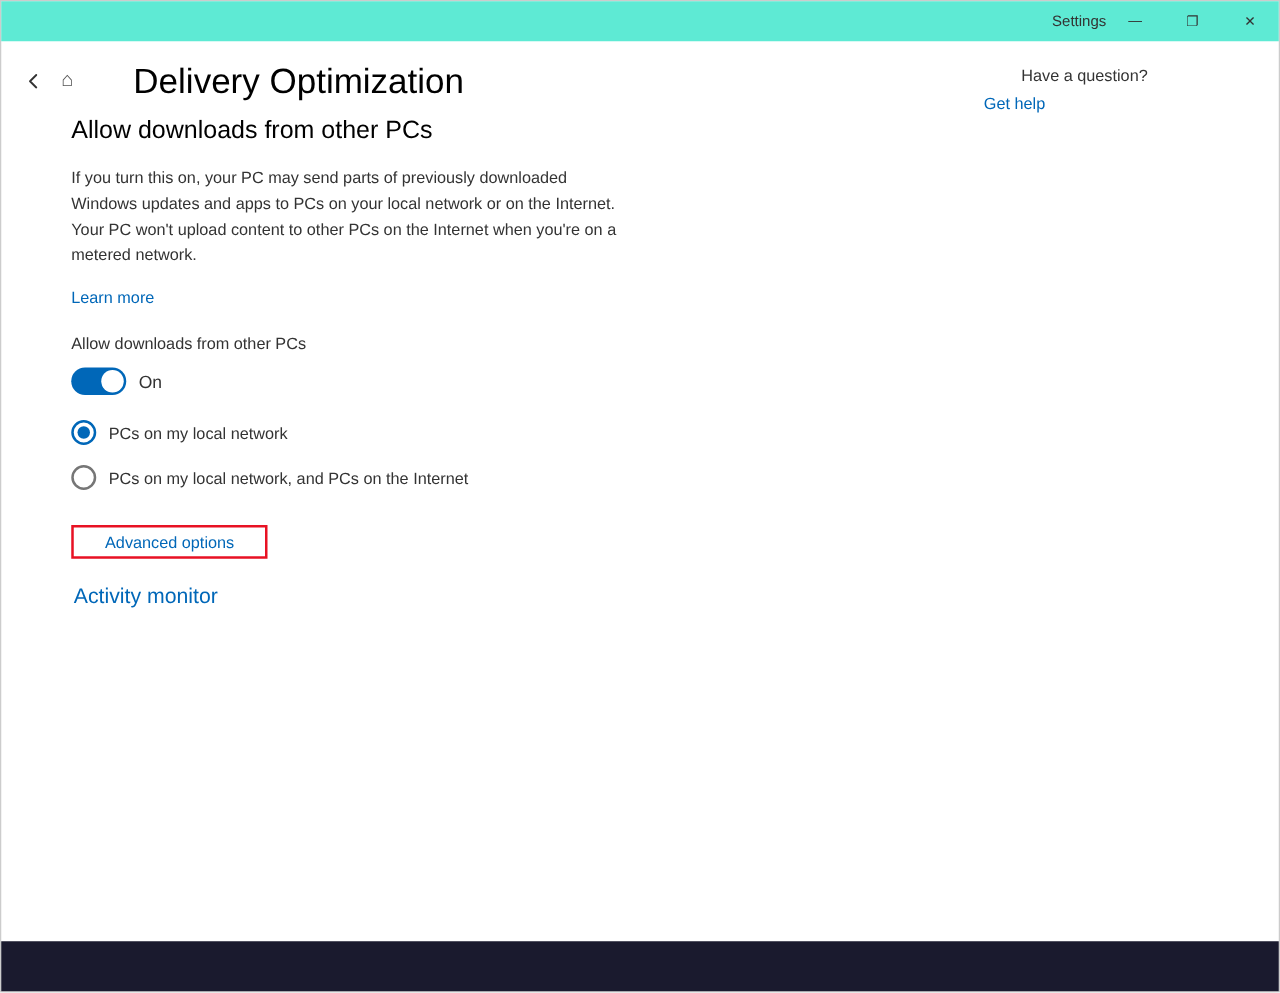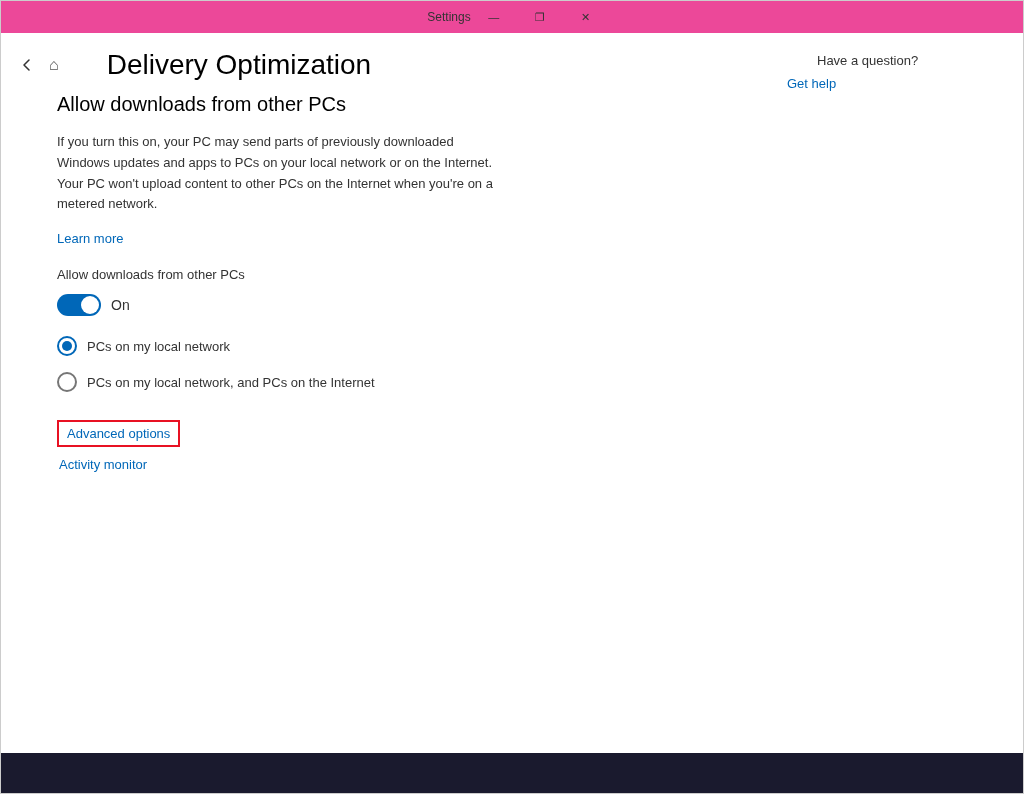--- a/index.html
+++ b/index.html
@@ -20,24 +20,24 @@
       height: 794px;
       background: #fff;
       display: flex;
       flex-direction: column;
       border: 1px solid #ccc;
       box-shadow: 0 2px 10px rgba(0,0,0,0.15);
     }
 
     .title-bar {
       height: 32px;
-      background: #ec4899;
-      display: flex;
-      align-items: center;
-      justify-content: center;
+      background: #5eead4;
+      display: flex;
+      align-items: center;
+      justify-content: flex-end;
       padding: 0 0 0 12px;
       border-bottom: none;
       flex-shrink: 0;
     }
 
     .title-bar-left {
       display: flex;
       align-items: center;
       gap: 8px;
     }
@@ -223,28 +223,29 @@
       color: #333;
     }
 
     .advanced-options-link {
       display: inline-block;
       color: #0067b8;
       text-decoration: none;
       font-size: 13px;
       cursor: pointer;
       border: 2px solid #e81123;
-      padding: 4px 8px;
+      padding: 4px 25px;
+      margin-bottom: 10px;
     }
 
     .activity-monitor-link {
       display: block;
       color: #0067b8;
       text-decoration: none;
-      font-size: 13px;
+      font-size: 17px;
       cursor: pointer;
       padding: 0 0 0 2px;
     }
 
     .sidebar-right {
       width: 260px;
       padding: 20px 24px;
       flex-shrink: 0;
     }
 

